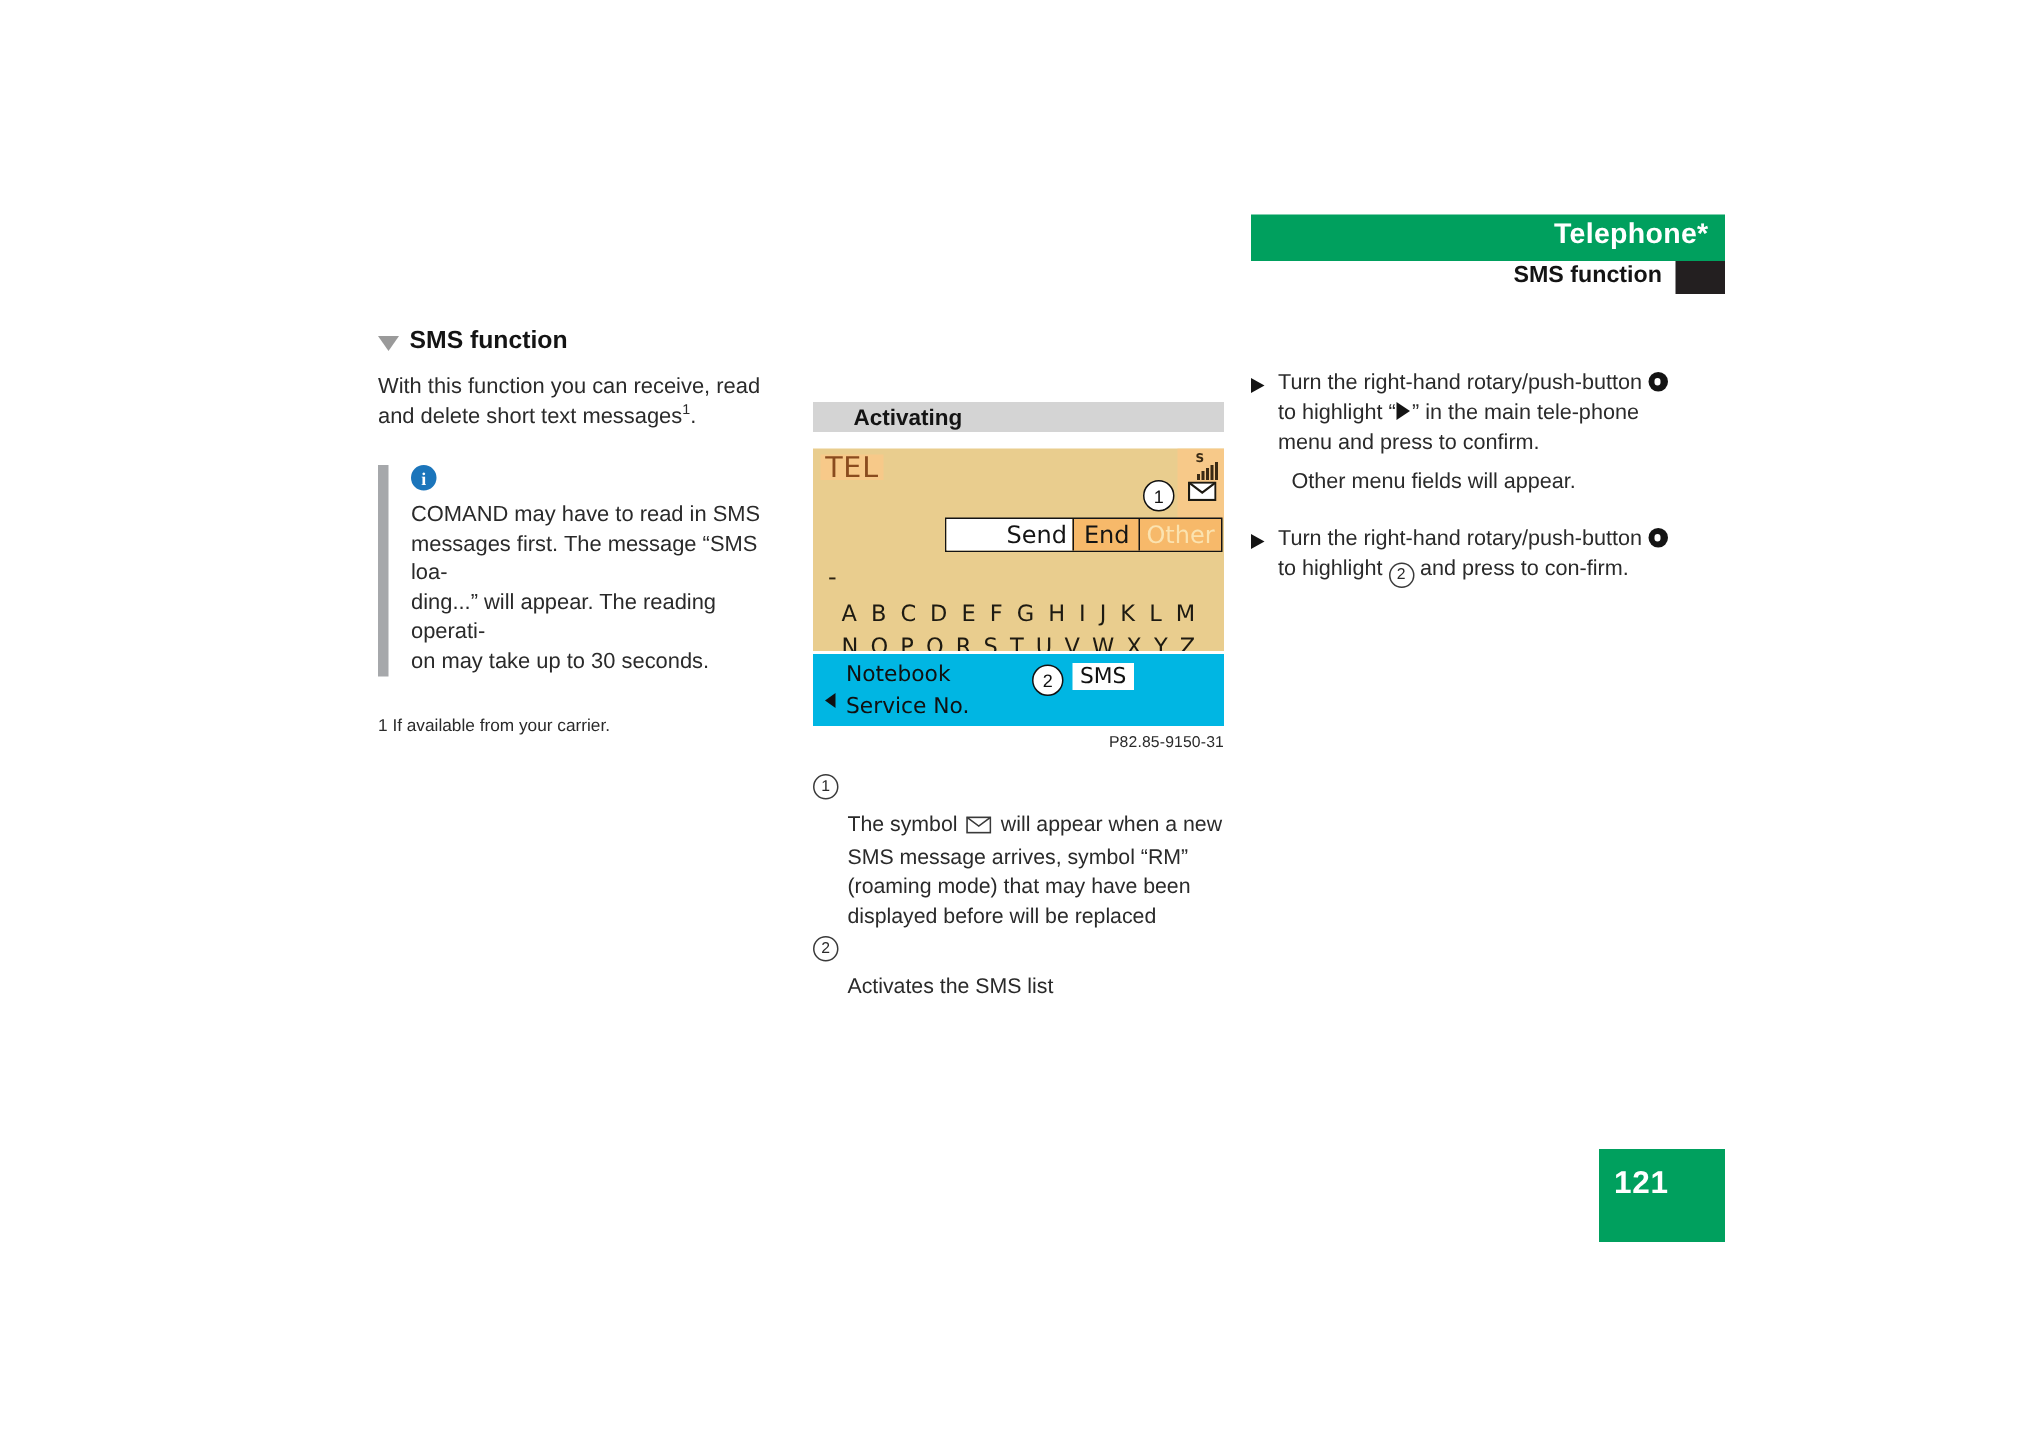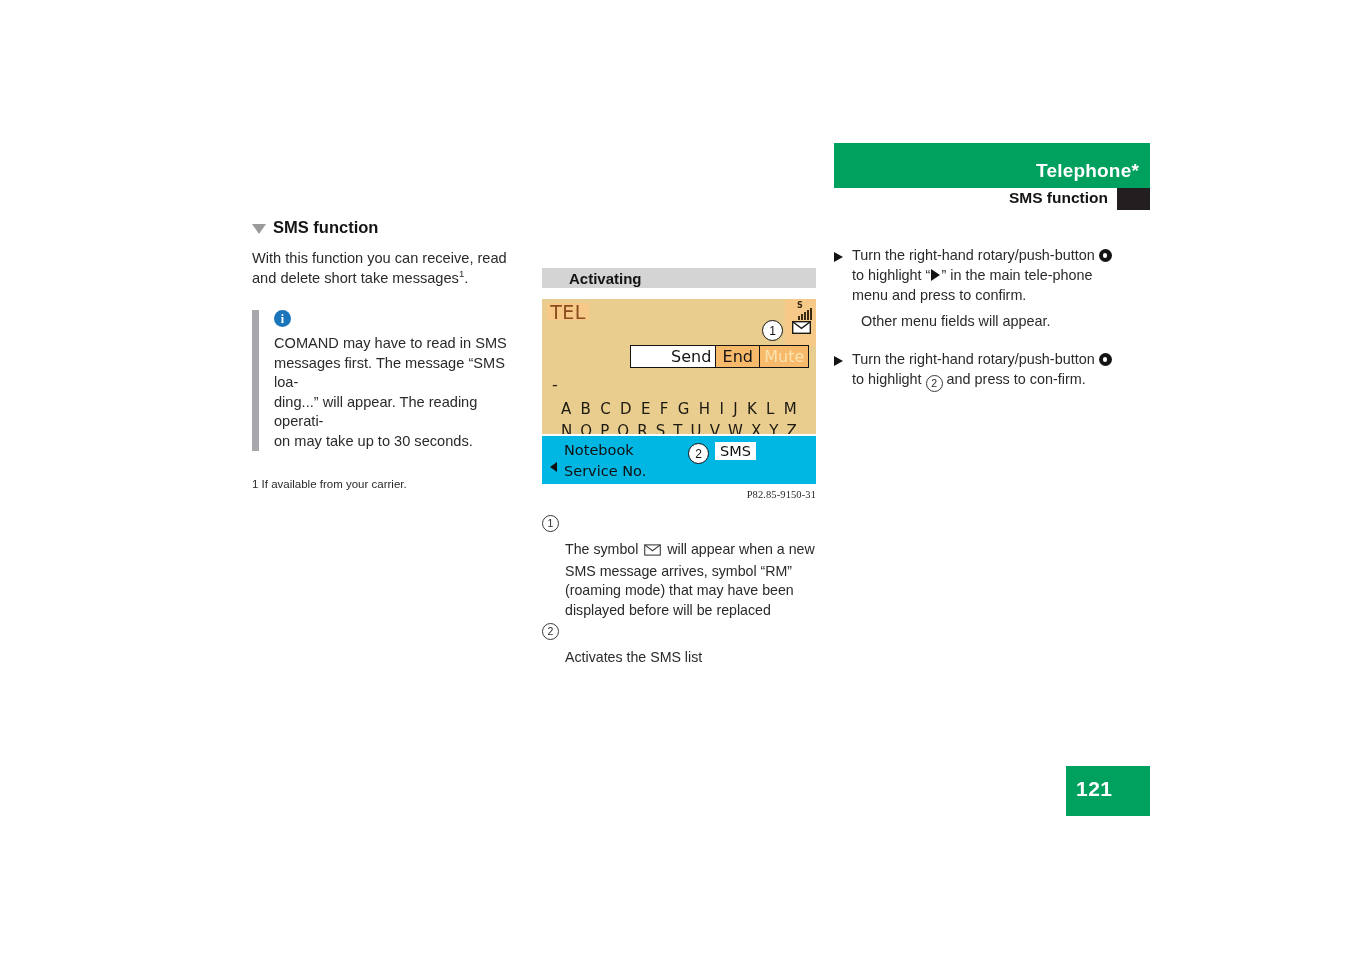--- a/index.html
+++ b/index.html
@@ -18,21 +18,21 @@
 
   
   #header-block {
     position: absolute;
     left: 834px;
     top: 143px;
     width: 316px;
   }
   .header-green-bar {
     background: #00a05e;
-    height: 45px;
+    height: 31px;
     position: relative;
   }
   .header-chapter-title {
     position: absolute;
     right: 11px;
     bottom: 6px;
     color: #ffffff;
     font-size: 19px;
     font-weight: bold;
     letter-spacing: 0.2px;
@@ -57,21 +57,21 @@
     height: 22px;
     background: #231f20;
   }
 
   
   #page-number-block {
     position: absolute;
     left: 1066px;
     top: 766px;
     width: 84px;
-    height: 50px;
+    height: 62px;
     background: #00a05e;
   }
   #page-number-block .page-num {
     position: absolute;
     left: 10px;
     top: 11px;
     color: #ffffff;
     font-size: 21px;
     font-weight: bold;
     letter-spacing: 0.5px;
@@ -354,21 +354,20 @@
     padding: 1px 5px;
     line-height: 16px;
   }
 
   .fig-id {
     text-align: right;
     font-size: 10.5px;
     color: #2a2a2a;
     margin-top: 5px;
     letter-spacing: 0.1px;
-    font-family: Liberation Serif, serif;
   }
 
   .legend-list {
     margin-top: 12px;
   }
   .legend-item {
     display: flex;
     gap: 6px;
     font-size: 14.2px;
     line-height: 19.5px;
@@ -489,21 +488,21 @@
 </div>
 
 <div id="left-column">
   <h2 class="section-heading">
     <span class="tri-down"></span>
     <span>SMS function</span>
   </h2>
 
   <p class="body-text">
     <span>With this function you can receive, read</span><br>
-    <span>and delete short take messages</span><sup>1</sup><span>.</span>
+    <span>and delete short text messages</span><sup>1</sup><span>.</span>
   </p>
 
   <div class="note-box">
     <div class="note-bar"></div>
     <div class="info-icon">i</div>
     <p class="note-text">
       <span>COMAND may have to read in SMS</span><br>
       <span>messages first. The message “SMS loa-</span><br>
       <span>ding...” will appear. The reading operati-</span><br>
       <span>on may take up to 30 seconds.</span>
@@ -543,21 +542,21 @@
         <rect x="0.7" y="0.7" width="17.6" height="11.6" fill="#ffffff" stroke="#1d1a12" stroke-width="1.4"></rect>
         <path d="M0.7 0.7 L9.5 7.4 L18.3 0.7" fill="none" stroke="#1d1a12" stroke-width="1.4"></path>
       </svg>
     </div>
 
     <div class="callout callout-1">1</div>
 
     <div class="softkey-row">
       <div class="softkey sk-active">Send</div>
       <div class="softkey sk-normal">End</div>
-      <div class="softkey sk-disabled">Mute</div>
+      <div class="softkey sk-disabled">Other</div>
     </div>
 
     <div class="dash-cursor">-</div>
 
     <div class="alpha-rows">
       <div class="alpha-row">
         <span>A</span>
         <span>B</span>
         <span>C</span>
         <span>D</span>

